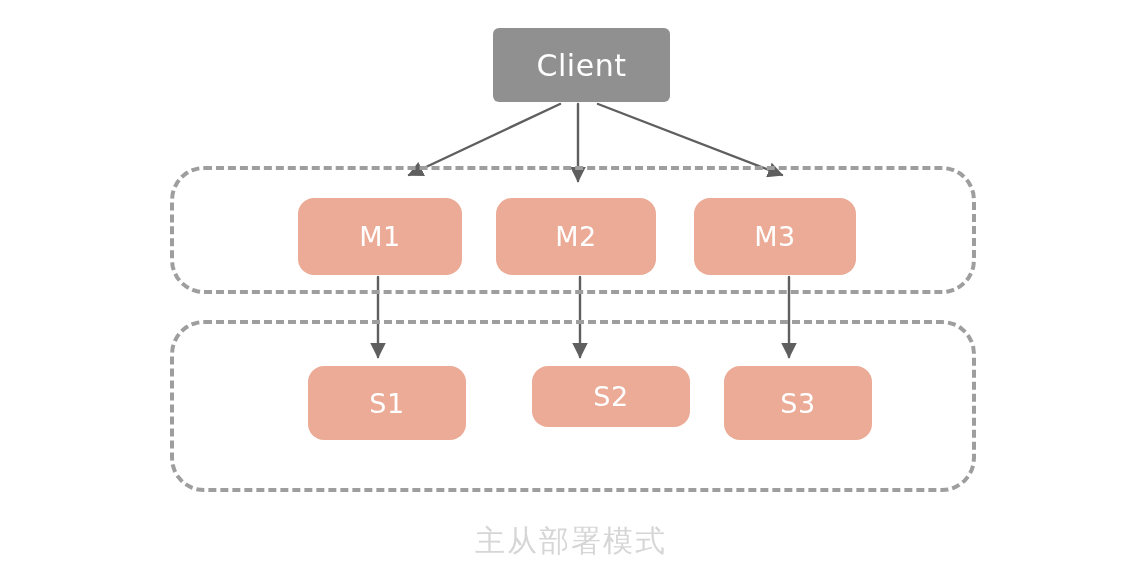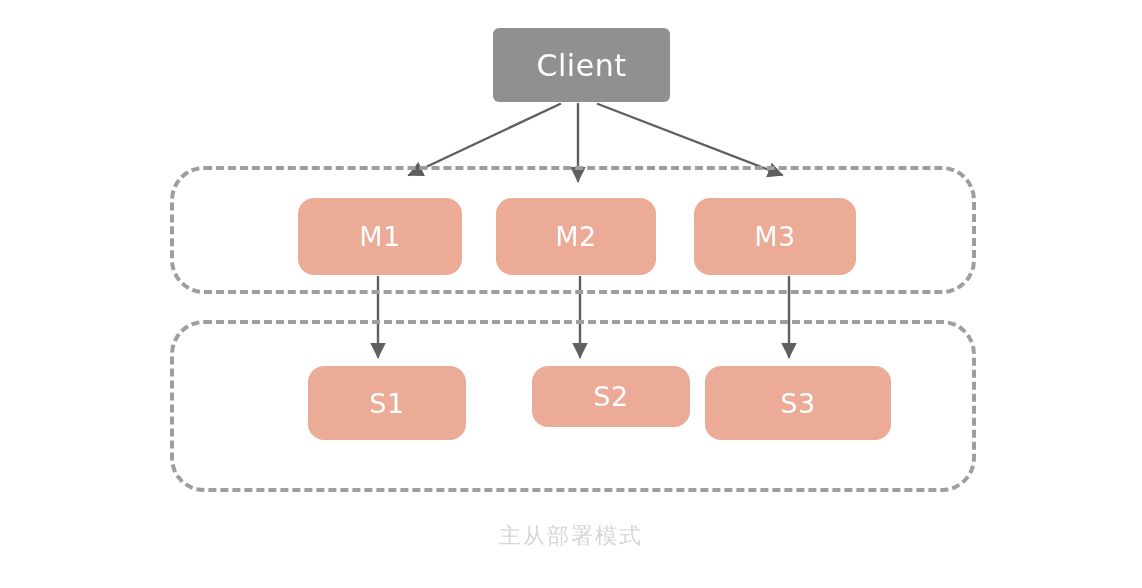--- a/index.html
+++ b/index.html
@@ -68,29 +68,29 @@
     left: 493px;
     top: 28px;
     width: 177px;
     height: 74px;
   }
   #node-m1 { left: 298px; top: 198px; width: 164px; height: 77px; }
   #node-m2 { left: 496px; top: 198px; width: 160px; height: 77px; }
   #node-m3 { left: 694px; top: 198px; width: 162px; height: 77px; text-align: center; }
   #node-s1 { left: 308px; top: 366px; width: 158px; height: 74px; }
   #node-s2 { left: 532px; top: 366px; width: 158px; height: 61px; }
-  #node-s3 { left: 705px; top: 366px; width: 186px; height: 74px; }
+  #node-s3 { left: 724px; top: 366px; width: 148px; height: 74px; }
   #caption {
     position: absolute;
     left: 0;
     top: 521px;
     width: 1142px;
     text-align: center;
     color: #d6d6d6;
-    font-size: 22px;
+    font-size: 30px;
     font-family: "DejaVu Sans", sans-serif;
     letter-spacing: 2px;
   }
 </style>
 </head>
 <body>
 
 <div id="canvas">
 
   <svg id="edges" viewBox="0 0 1142 588" width="1142" height="588">

